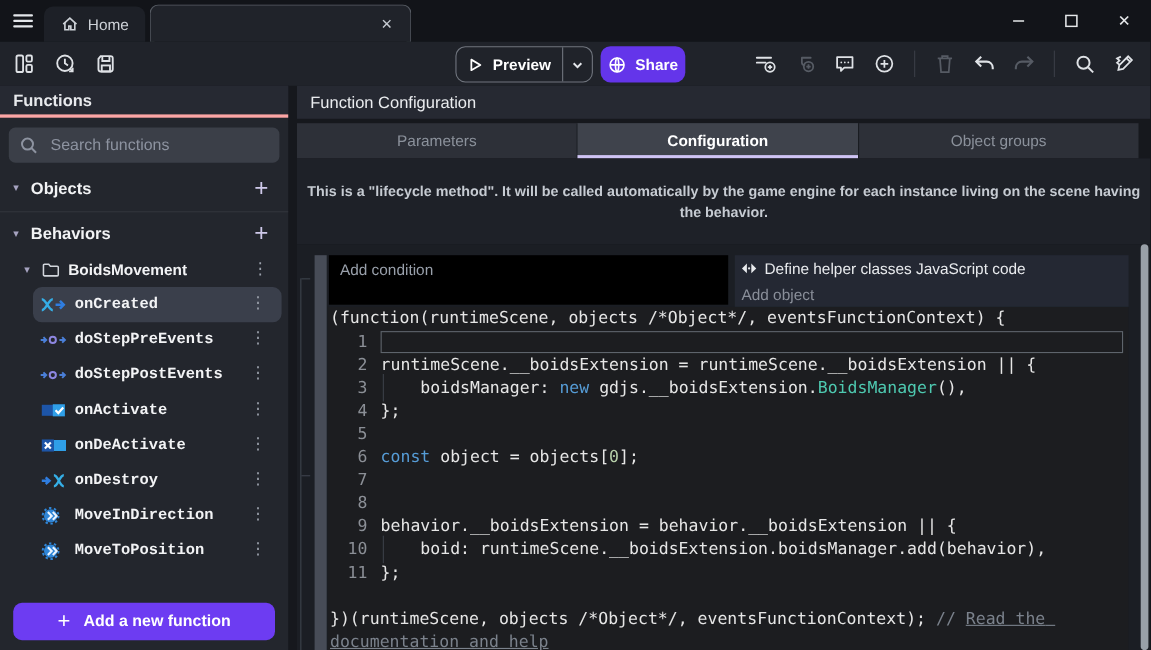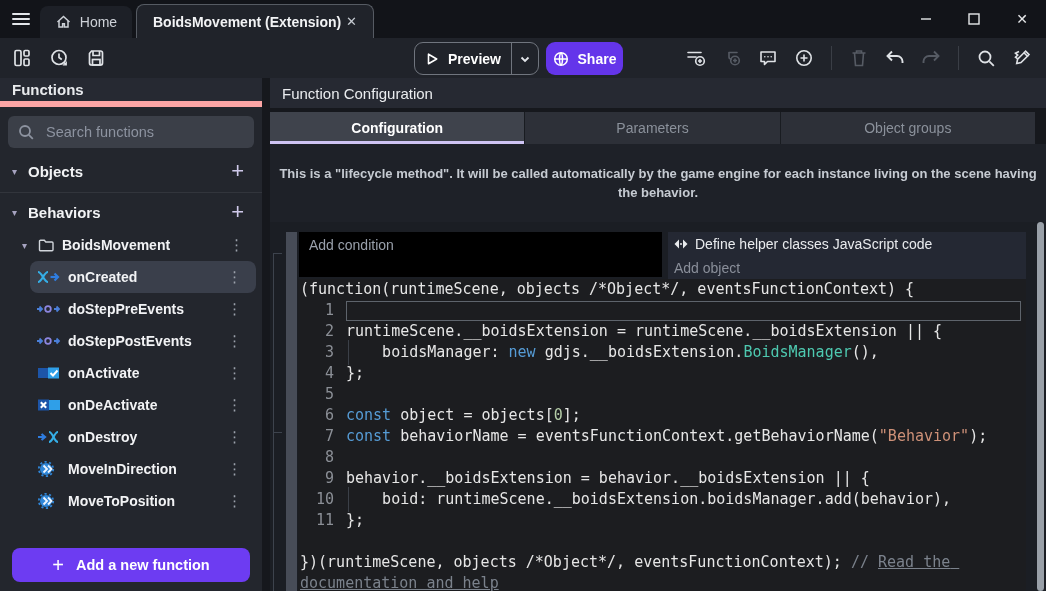--- a/index.html
+++ b/index.html
@@ -24,34 +24,34 @@
   .tb-ic{width:24px;height:24px;display:flex;align-items:center;justify-content:center;}
   .btn-preview{position:absolute;left:414px;top:4px;height:33px;width:125px;border:1.5px solid #70757e;border-radius:9px;display:flex;align-items:stretch;color:#fff;}
   .bp-main{flex:1;display:flex;align-items:center;justify-content:center;gap:9px;font-weight:bold;font-size:14px;}
   .bp-arrow{width:27px;border-left:1px solid #70757e;display:flex;align-items:center;justify-content:center;}
   .btn-share{position:absolute;left:546px;top:4px;height:33px;width:77px;border-radius:9px;background:#6435ea;display:flex;align-items:center;justify-content:center;gap:9px;color:#fff;font-weight:bold;font-size:14px;}
   .tb-right{position:absolute;right:12px;top:0;height:40px;display:flex;align-items:center;gap:12px;}
   .tb-sep{width:1px;height:24px;background:#3a3e46;margin:0 3px;}
 
   
   .sidebar{position:absolute;left:0;top:78px;width:262px;bottom:0;background:#23262d;display:flex;flex-direction:column;}
-  .sb-header{height:29px;display:flex;align-items:center;padding-left:12px;font-size:15px;font-weight:600;color:#e8eaed;background:#262932;border-bottom:6px solid #fca5a5;flex:0 0 auto;}
+  .sb-header{height:29px;display:flex;align-items:center;padding-left:12px;font-size:15px;font-weight:600;color:#e8eaed;background:#262932;border-bottom:3px solid #fca5a5;flex:0 0 auto;}
   .searchbox{margin:9px 8px 4px 8px;height:32px;background:#3b3f48;border-radius:6px;display:flex;align-items:center;padding:0 10px;gap:9px;flex:0 0 auto;}
   .searchbox input{flex:1;background:transparent;border:none;outline:none;color:#d0d4da;font-size:14.5px;font-family:"Liberation Sans",sans-serif;}
   .searchbox input::placeholder{color:#8d93a0;}
   .section-row{height:30px;display:flex;align-items:center;padding:0 14px 0 12px;margin-top:4px;flex:0 0 auto;}
   .tri{color:#a6a3c0;font-size:10px;width:12px;flex:0 0 auto;}
   .section-label{font-size:15px;font-weight:bold;color:#f2f3f5;margin-left:4px;}
   .section-plus{margin-left:auto;color:#cfc9ea;font-size:22px;font-weight:300;line-height:20px;padding:0 4px;}
   .empty-text{padding:2px 10px 8px 28px;font-size:13.5px;color:#b2b7bf;flex:0 0 auto;}
   .sb-divider{height:1px;background:#32353c;margin:6px 0 0 0;flex:0 0 auto;}
   .tree-group{height:32px;display:flex;align-items:center;padding:0 14px 0 22px;flex:0 0 auto;margin-top:2px;}
   .tg-label{font-size:14px;font-weight:bold;color:#f2f3f5;margin-left:8px;}
   .kebab{margin-left:auto;color:#9ba1ab;font-size:15px;padding:0 4px;line-height:14px;}
-  .fn-item{height:32px;margin:0 6px 0 30px;border-radius:8px;display:flex;align-items:center;padding:0 10px 0 6px;flex:0 0 auto;}
+  .fn-item{height:32px;margin:0 6px 0 30px;border-radius:8px;display:flex;align-items:center;padding:0 10px 0 6px;flex:0 0 auto;font-family:Liberation Mono, monospace;}
   .fn-item.selected{background:#3a3f4b;}
   .fn-label{font-size:14px;font-weight:bold;color:#f2f3f5;margin-left:6px;}
   .fn-icon{width:26px;height:16px;flex:0 0 auto;}
   .sb-spacer{flex:1 1 auto;}
   .btn-addfn{margin:0 12px 9px 12px;height:34px;border-radius:8px;background:#6d3cf2;display:flex;align-items:center;justify-content:center;gap:12px;color:#fff;font-weight:bold;font-size:14.5px;flex:0 0 auto;}
   .btn-addfn .plus{font-size:20px;font-weight:400;line-height:18px;}
 
   
   .main-header{position:absolute;left:270px;right:0;top:78px;height:30px;background:#262932;display:flex;align-items:center;padding-left:12px;font-size:15px;color:#eaecef;}
   .main-tabs{position:absolute;left:270px;top:112px;width:765px;height:32px;display:flex;background:#2d3038;}
@@ -108,21 +108,20 @@
       <div class="tab-home">
         <span>
           <svg width="17" height="16" viewBox="0 0 16 16" fill="none" stroke="#cdd1d7" stroke-width="1.5">
               <path d="M2 8 8 2.5 14 8"></path>
               <path d="M3.5 7v6h3.6v-3.2h1.8V13h3.6V7"></path>
             </svg>
         </span>
         <span>Home</span>
       </div>
       <div class="tab-active">
-        <span>BoidsMovement (Extension)</span>
         <span class="tab-close">✕</span>
       </div>
     </div>
     <div class="winctl">
       <div class="winbtn">
         <svg width="12" height="12" viewBox="0 0 12 12">
             <path d="M1 6h10" stroke="#e6e8ea" stroke-width="1.4"></path>
           </svg>
       </div>
       <div class="winbtn">
@@ -374,25 +373,25 @@
     <div class="sb-spacer"></div>
     <div class="btn-addfn">
       <span class="plus">+</span>
       <span>Add a new function</span>
     </div>
   </div>
 
   <div class="main-header">Function Configuration</div>
 
   <div class="main-tabs">
+    <div class="mtab">
+        <span>Parameters</span>
+      </div>
     <div class="mtab active">
         <span>Configuration</span>
-      </div>
-    <div class="mtab">
-        <span>Parameters</span>
       </div>
     <div class="mtab">
         <span>Object groups</span>
       </div>
   </div>
 
   <div class="desc-area">
     <div class="desc-text">This is a "lifecycle method". It will be called automatically by the game engine for each instance living on the scene having the behavior.</div>
   </div>
 
@@ -421,21 +420,21 @@
     </div>
 
     <div class="codeblock">
         <div class="code-wrapper-line">(function(runtimeScene, objects /*Object*/, eventsFunctionContext) {</div>
         <div class="code-line"><span class="ln">1</span><span class="ct cursorbox"></span></div>
         <div class="code-line"><span class="ln">2</span><span class="ct"><span>runtimeScene.__boidsExtension = runtimeScene.__boidsExtension || {</span></span></div>
         <div class="code-line"><span class="ln">3</span><span class="ct ind"><span>    boidsManager: </span><span class="kw">new</span><span> gdjs.__boidsExtension.</span><span class="cls">BoidsManager</span><span>(),</span></span></div>
         <div class="code-line"><span class="ln">4</span><span class="ct"><span>};</span></span></div>
         <div class="code-line"><span class="ln">5</span><span class="ct"></span></div>
         <div class="code-line"><span class="ln">6</span><span class="ct"><span class="kw">const</span><span> object = objects[</span><span class="num">0</span><span>];</span></span></div>
-        <div class="code-line"><span class="ln">7</span><span class="ct"><span class="kw">const</span><span> behaviorName = eventsFunctionContext.getBehaviorName(</span><span class="str">"Behavior"</span><span>);</span></span></div>
+        <div class="code-line"><span class="ln">7</span></div>
         <div class="code-line"><span class="ln">8</span></div>
         <div class="code-line"><span class="ln">9</span><span class="ct"><span>behavior.__boidsExtension = behavior.__boidsExtension || {</span></span></div>
         <div class="code-line"><span class="ln">10</span><span class="ct ind"><span>    boid: runtimeScene.__boidsExtension.boidsManager.add(behavior),</span></span></div>
         <div class="code-line"><span class="ln">11</span><span class="ct"><span>};</span></span></div>
         <div class="code-footer"><span>})(runtimeScene, objects /*Object*/, eventsFunctionContext); </span><span class="cm">// </span><span class="cm link">Read the documentation and help</span></div>
       </div>
 
     <div class="evt-scrollbar"></div>
   </div>
 

